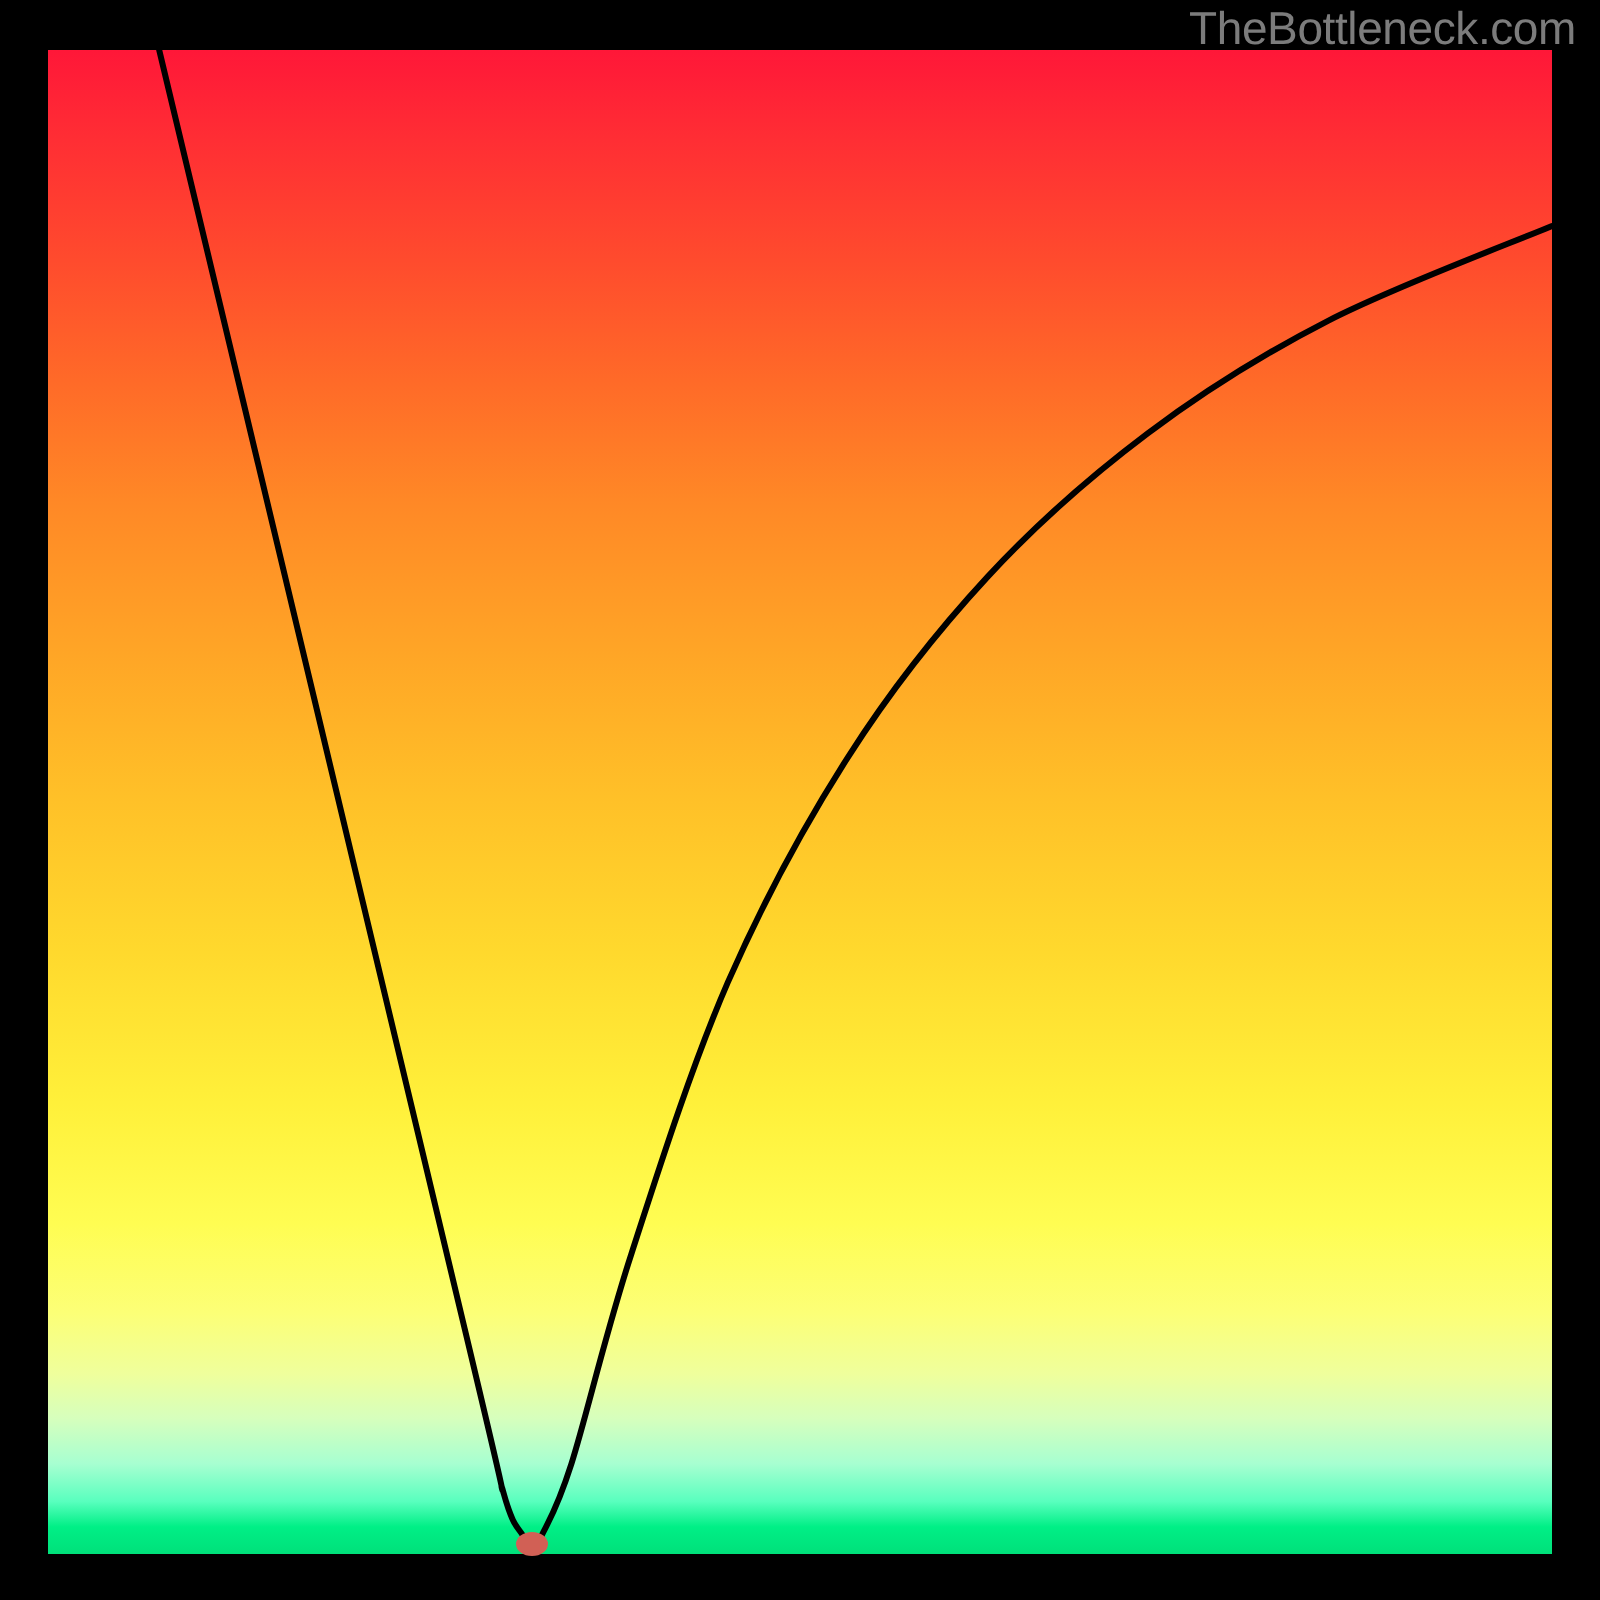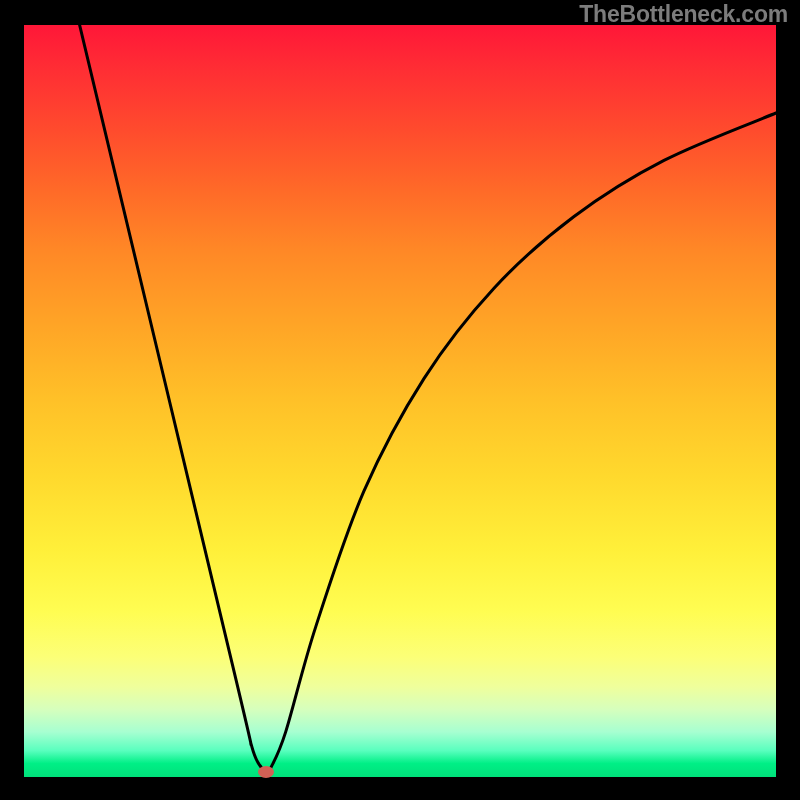--- a/index.html
+++ b/index.html
@@ -37,21 +37,21 @@
       #00ef86 98.2%,
       #00e07a 100%
     );
   }
   .attribution {
     position: absolute;
     top: 1px;
     right: 12px;
     color: #7c7c7c;
     font-size: 23px;
-    font-weight: 700;
+    font-weight: 400;
     letter-spacing: -0.2px;
     z-index: 5;
   }
   svg.curve {
     position: absolute;
     left: 0;
     top: 0;
     width: 752px;
     height: 752px;
   }

